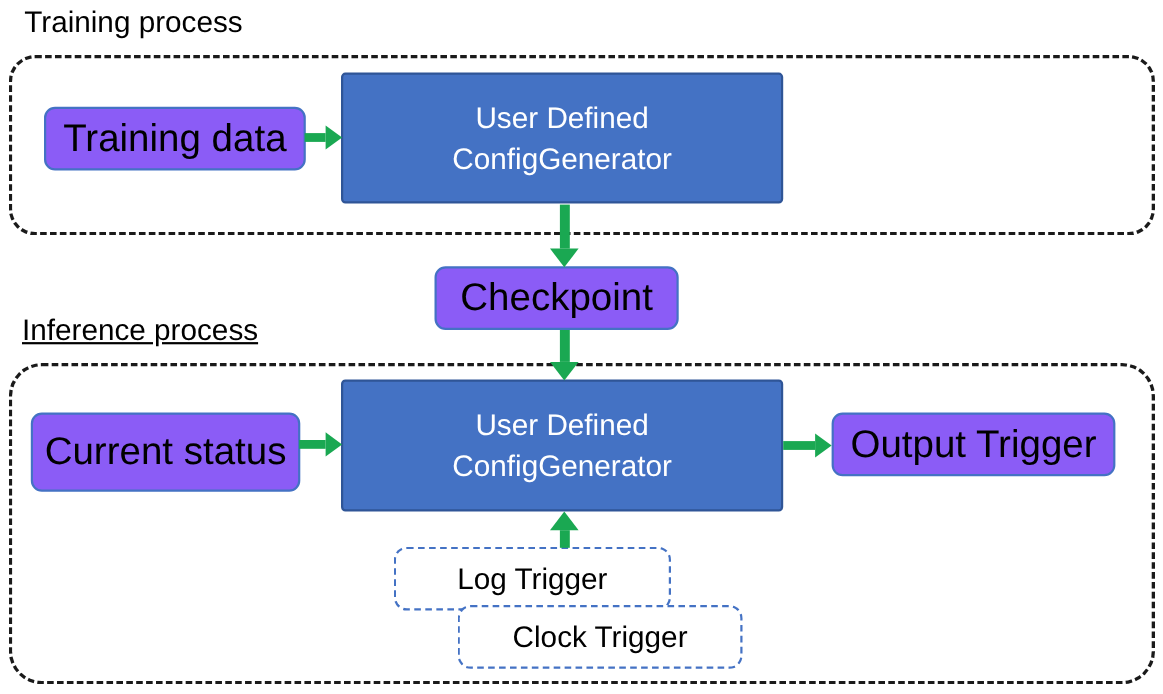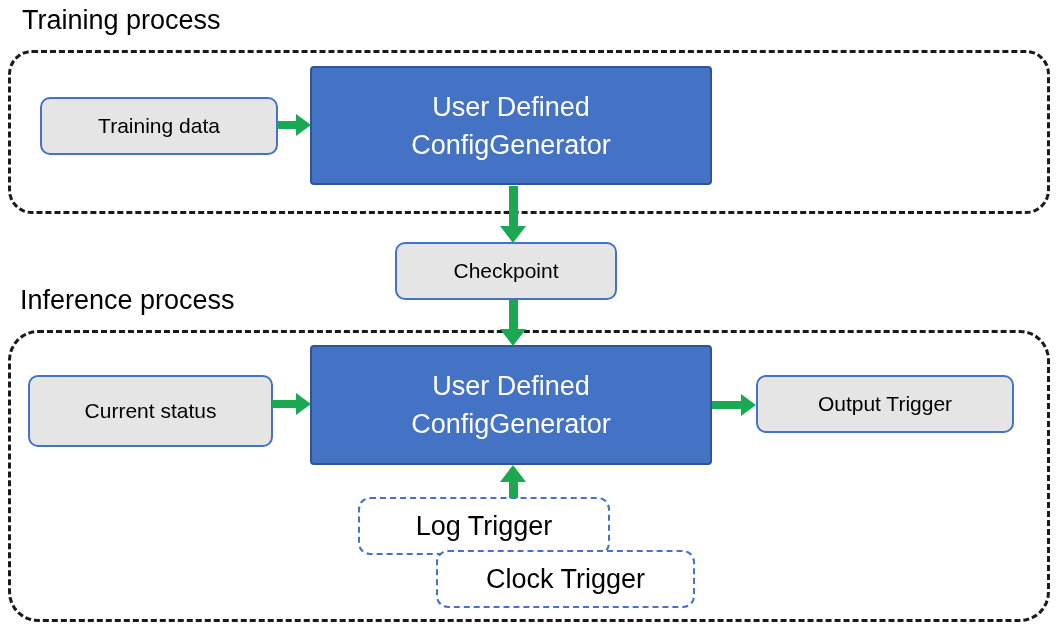--- a/index.html
+++ b/index.html
@@ -21,35 +21,35 @@
     overflow:hidden;
     padding-left:30px;
   }
   .section-label{
     position:absolute;
     font-size:27px;
     color:var(--text-dark);
     white-space:nowrap;
   }
   #lbl-training{left:22px;top:5px;}
-  #lbl-inference{left:20px;top:285px;}
+  #lbl-inference{left:20px;top:285px;text-decoration:underline;}
   .dashed-frame{
     position:absolute;
     border:3px dashed var(--frame-border);
     background:transparent;
   }
   #frame-training{left:8px;top:50px;width:1042px;height:164px;border-radius:24px;}
   #frame-inference{left:8px;top:330px;width:1042px;height:292px;border-radius:30px;}
   .light-box{
     position:absolute;
-    background:#e5e5e5;
+    background:#8b5cf6;
     border:2px solid var(--box-border);
     border-radius:10px;
     display:flex;align-items:center;justify-content:center;
-    font-size:21px;color:var(--text-dark);
+    font-size:35px;color:var(--text-dark);
     white-space:nowrap;
   }
   #box-training-data{left:40px;top:97px;width:238px;height:58px;}
   #box-checkpoint{left:395px;top:242px;width:222px;height:58px;}
   #box-current-status{left:28px;top:375px;width:245px;height:72px;}
   #box-output-config{left:756px;top:375px;width:258px;height:58px;}
   .node{
     position:absolute;
     background:var(--node-fill);
     border:2.5px solid var(--node-border);
@@ -63,21 +63,21 @@
   .trigger-box{
     position:absolute;
     background:#ffffff;
     border:2px dashed var(--box-border);
     border-radius:12px;
     display:flex;align-items:center;justify-content:center;
     font-size:27px;color:var(--text-dark);
     white-space:nowrap;
   }
   #box-log-trigger{left:358px;top:497px;width:252px;height:58px;z-index:1;text-align:right;}
-  #box-clock-trigger{left:436px;top:550px;width:259px;height:58px;z-index:2;}
+  #box-clock-trigger{left:416px;top:550px;width:259px;height:58px;z-index:2;}
   
   .h-arrow{position:absolute;display:flex;align-items:center;z-index:3;}
   .h-arrow .shaft{height:8px;background:var(--arrow-green);flex:1;}
   .h-arrow .head{
     width:0;height:0;
     border-top:11px solid transparent;
     border-bottom:11px solid transparent;
     border-left:15px solid var(--arrow-green);
   }
   .v-arrow{position:absolute;display:flex;flex-direction:column;align-items:center;z-index:3;}

